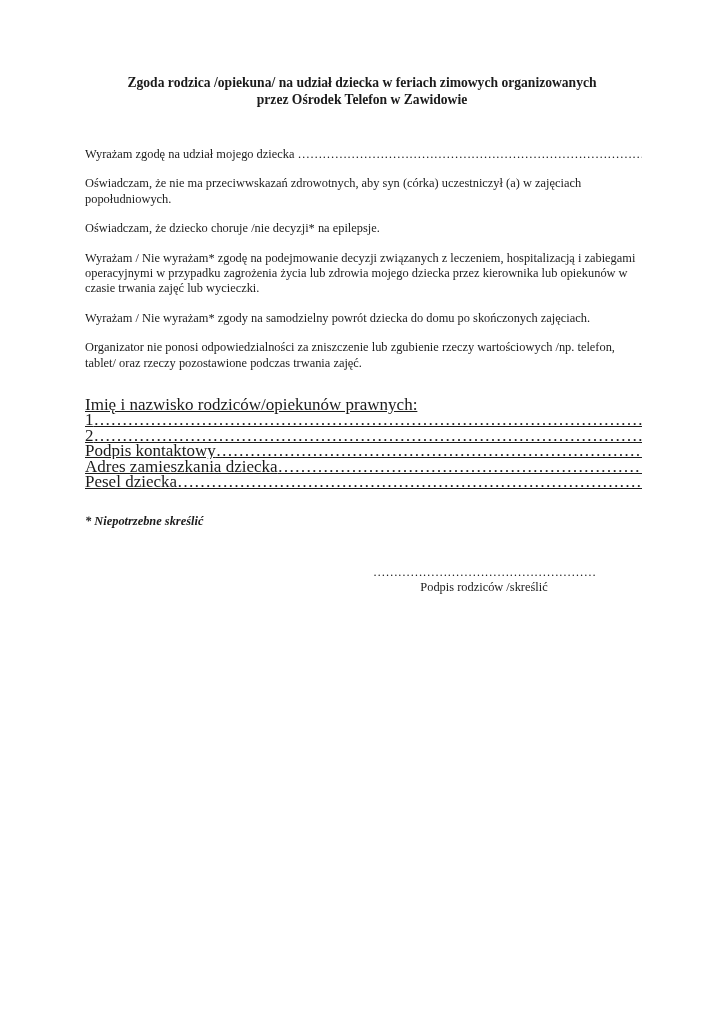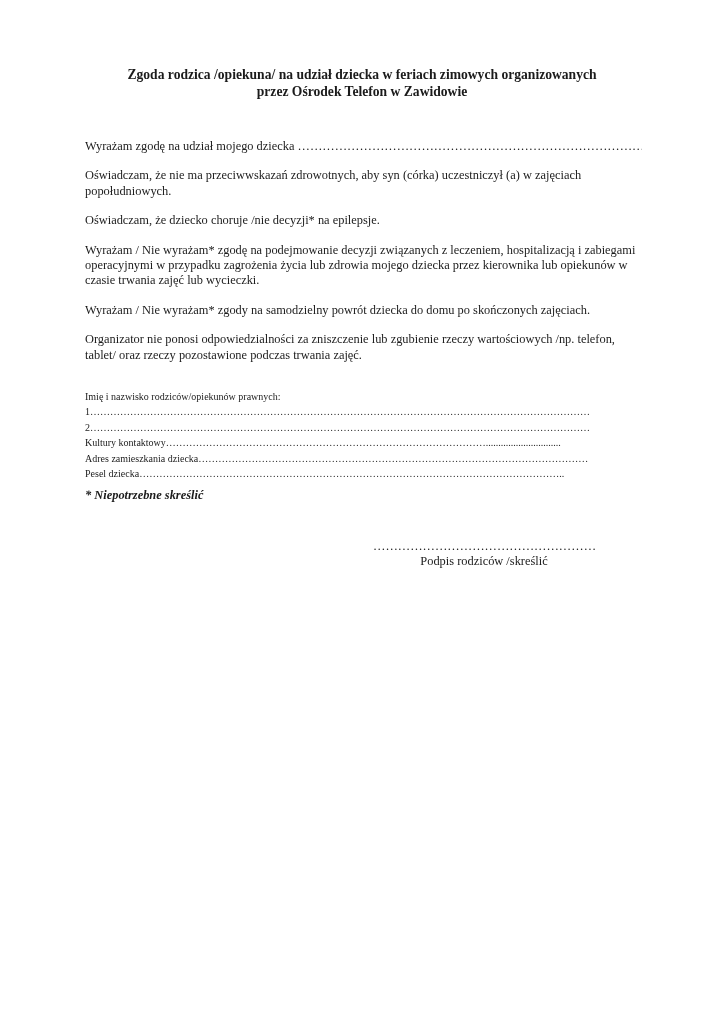--- a/index.html
+++ b/index.html
@@ -11,21 +11,21 @@
     position: relative;
     width: 724px;
     height: 1024px;
     background: #ffffff;
     color: #1b1b1b;
     font-family: "Liberation Serif", "DejaVu Serif", serif;
     overflow: hidden;
   }
   .content {
     position: absolute;
-    top: 4px;
+    top: 12px;
     left: 85px;
     width: 557px;
   }
   .doc-title {
     margin-top: 63px;
     text-align: center;
     font-weight: bold;
     font-size: 13.6px;
     line-height: 16.5px;
     
@@ -39,25 +39,26 @@
   }
   .para {
     margin: 0 0 14px 0;
   }
   .fill {
     white-space: nowrap;
     overflow: hidden;
   }
   .fields {
     margin-top: 26px;
-    font-size: 10px;
+    font-size: 17px;
     line-height: 15.4px;
+    text-decoration: underline;
   }
   .footnote {
-    margin-top: 6px;
+    margin-top: 24px;
     font-size: 12.4px;
     font-weight: bold;
     font-style: italic;
   }
   .signature {
     margin-top: 36px;
     margin-left: 288px;
     width: 222px;
     text-align: center;
     font-size: 12.4px;
@@ -94,21 +95,21 @@
       <p class="para">Wyrażam / Nie wyrażam* zgody na samodzielny powrót dziecka do domu po skończonych zajęciach.</p>
 
       <p class="para">Organizator nie ponosi odpowiedzialności za zniszczenie lub zgubienie rzeczy wartościowych /np. telefon, tablet/ oraz rzeczy pozostawione podczas trwania zajęć.</p>
 
     </div>
 
     <div class="fields">
       <div>Imię i nazwisko rodziców/opiekunów prawnych:</div>
       <div class="fill"><span>1</span><span>……………………………………………………………………………………………………………………………………</span></div>
       <div class="fill"><span>2</span><span>……………………………………………………………………………………………………………………………………</span></div>
-      <div class="fill"><span>Kultury kontaktowy</span><span>……………………………………………………………………………………..............................</span></div>
+      <div class="fill"><span>Podpis kontaktowy</span><span>……………………………………………………………………………………..............................</span></div>
       <div class="fill"><span>Adres zamieszkania dziecka</span><span>………………………………………………………………………………………………………</span></div>
       <div class="fill"><span>Pesel dziecka</span><span>………………………………………………………………………………………………………………..</span></div>
     </div>
 
     <div class="footnote">* Niepotrzebne skreślić</div>
 
     <div class="signature">
       <div class="sig-dots">………………………………………………………………</div>
       <div>Podpis rodziców /skreślić</div>
     </div>

